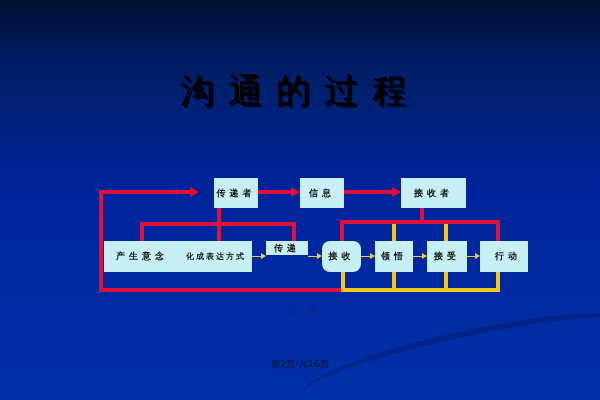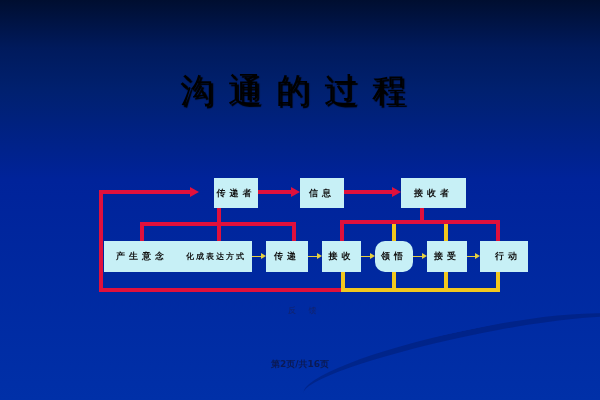--- a/index.html
+++ b/index.html
@@ -84,20 +84,20 @@
 <div class="arrow-y" style="left:422px; top:253px;"></div>
 <div class="line" style="left:467px; top:256px; width:8px; height:1px; background:#e6d040;"></div>
 <div class="arrow-y" style="left:475px; top:253px;"></div>
 
 <div class="box" style="left:198px; top:178px; width:44px; height:30px;margin-left:16px;">传递者</div>
 <div class="box" style="left:300px; top:178px; width:44px; height:30px;font-family:Liberation Serif, serif;">信息</div>
 <div class="box" style="left:401px; top:178px; width:65px; height:30px;">接收者</div>
 
 <div class="box" style="left:104px; top:241px; width:76px; height:31px;">产生意念</div>
 <div class="box" style="left:180px; top:241px; width:72px; height:31px; letter-spacing:2px; font-size:8px;">化成表达方式</div>
-<div class="box" style="left:266px; top:241px; width:42px; height:31px;">传递</div>
-<div class="box" style="left:322px; top:241px; width:39px; height:31px;">接收</div>
-<div class="box" style="left:375px; top:241px; width:38px; height:31px;border-radius:10px;">领悟</div>
+<div class="box" style="left:266px; top:241px; width:42px; height:14px;">传递</div>
+<div class="box" style="left:322px; top:241px; width:39px; height:31px;border-radius:8px;">接收</div>
+<div class="box" style="left:375px; top:241px; width:38px; height:31px;">领悟</div>
 <div class="box" style="left:427px; top:241px; width:40px; height:31px;">接受</div>
 <div class="box" style="left:480px; top:241px; width:40px; height:31px;padding-left:8px;">行动</div>
 
 <div class="feedback">反 馈</div>
 <div class="footer">第2页/共16页</div>
 
 </body></html>

